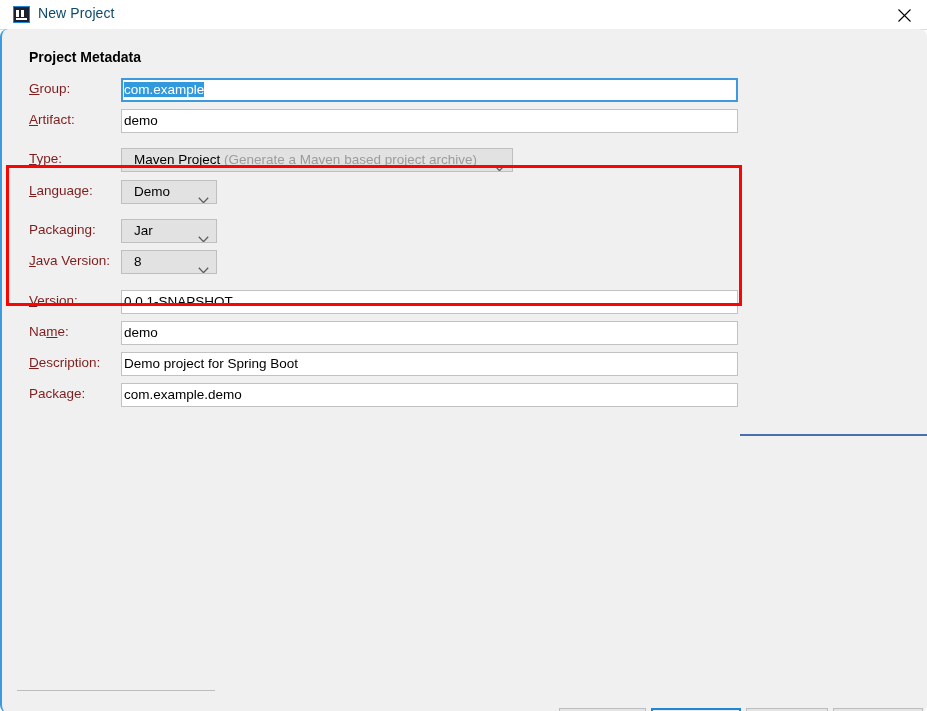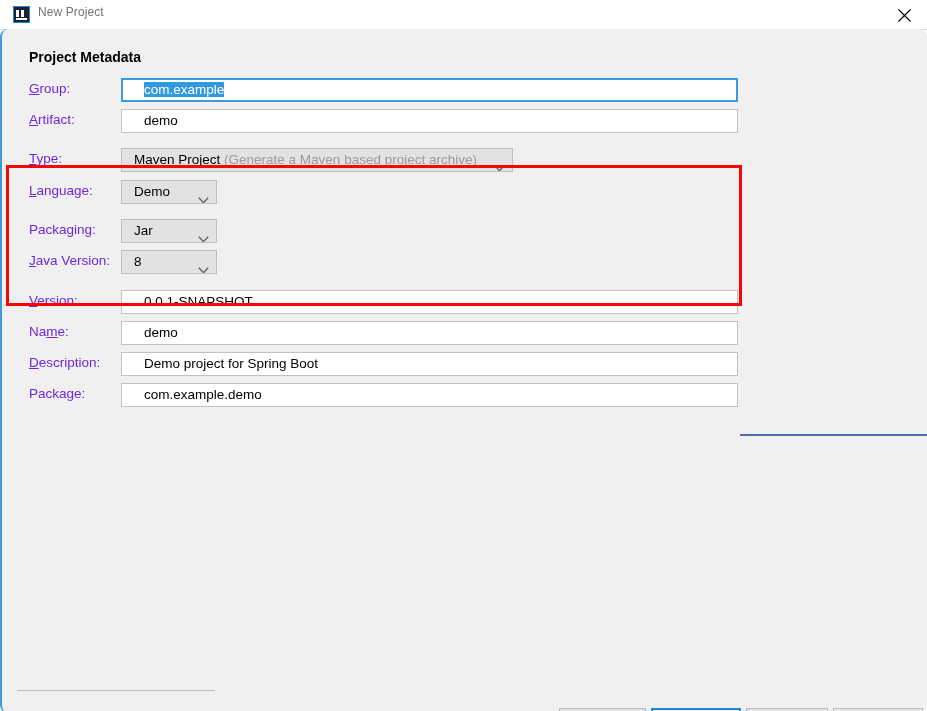--- a/index.html
+++ b/index.html
@@ -36,22 +36,22 @@
   #app-icon .bar-a, #app-icon .bar-b, #app-icon .bar-c {
     position: absolute;
     background: #ffffff;
   }
   #app-icon .bar-a { left: 2px; top: 3px; width: 3px; height: 7px; }
   #app-icon .bar-b { left: 7px; top: 3px; width: 3px; height: 7px; }
   #app-icon .bar-c { left: 2px; top: 11px; width: 11px; height: 2px; }
   #title-text {
     position: absolute;
     left: 38px; top: 5px;
-    font-size: 12px;
-    color: #737373;
+    font-size: 14px;
+    color: #0c4a6e;
     letter-spacing: 0.1px;
   }
   #close-button {
     position: absolute;
     right: 0; top: 0;
     width: 46px; height: 29px;
     cursor: default;
   }
   #close-button svg { position: absolute; left: 17px; top: 9px; }
 
@@ -77,37 +77,37 @@
   
   .form-row {
     position: absolute;
     left: 0;
     height: 24px;
   }
   .row-label {
     position: absolute;
     left: 27px; top: 3px;
     font-size: 13.5px;
-    color: #6d28d9;
+    color: #7f1d1d;
     white-space: nowrap;
   }
   .row-label u { text-decoration: underline; }
 
   .text-field {
     position: absolute;
     left: 119px;
     width: 617px;
     height: 24px;
     background: #ffffff;
     border: 1px solid #c2c2c2;
     box-sizing: border-box;
     font-family: "Liberation Sans", sans-serif;
     font-size: 13.5px;
     color: #000000;
-    padding: 0 22px;
+    padding: 0 2px;
     line-height: 22px;
     white-space: nowrap;
     overflow: hidden;
   }
   .text-field.focused {
     border: 1px solid #3c9ade;
     box-shadow: 0 0 0 1px #3c9ade inset;
   }
   .sel {
     background: #3399dd;

